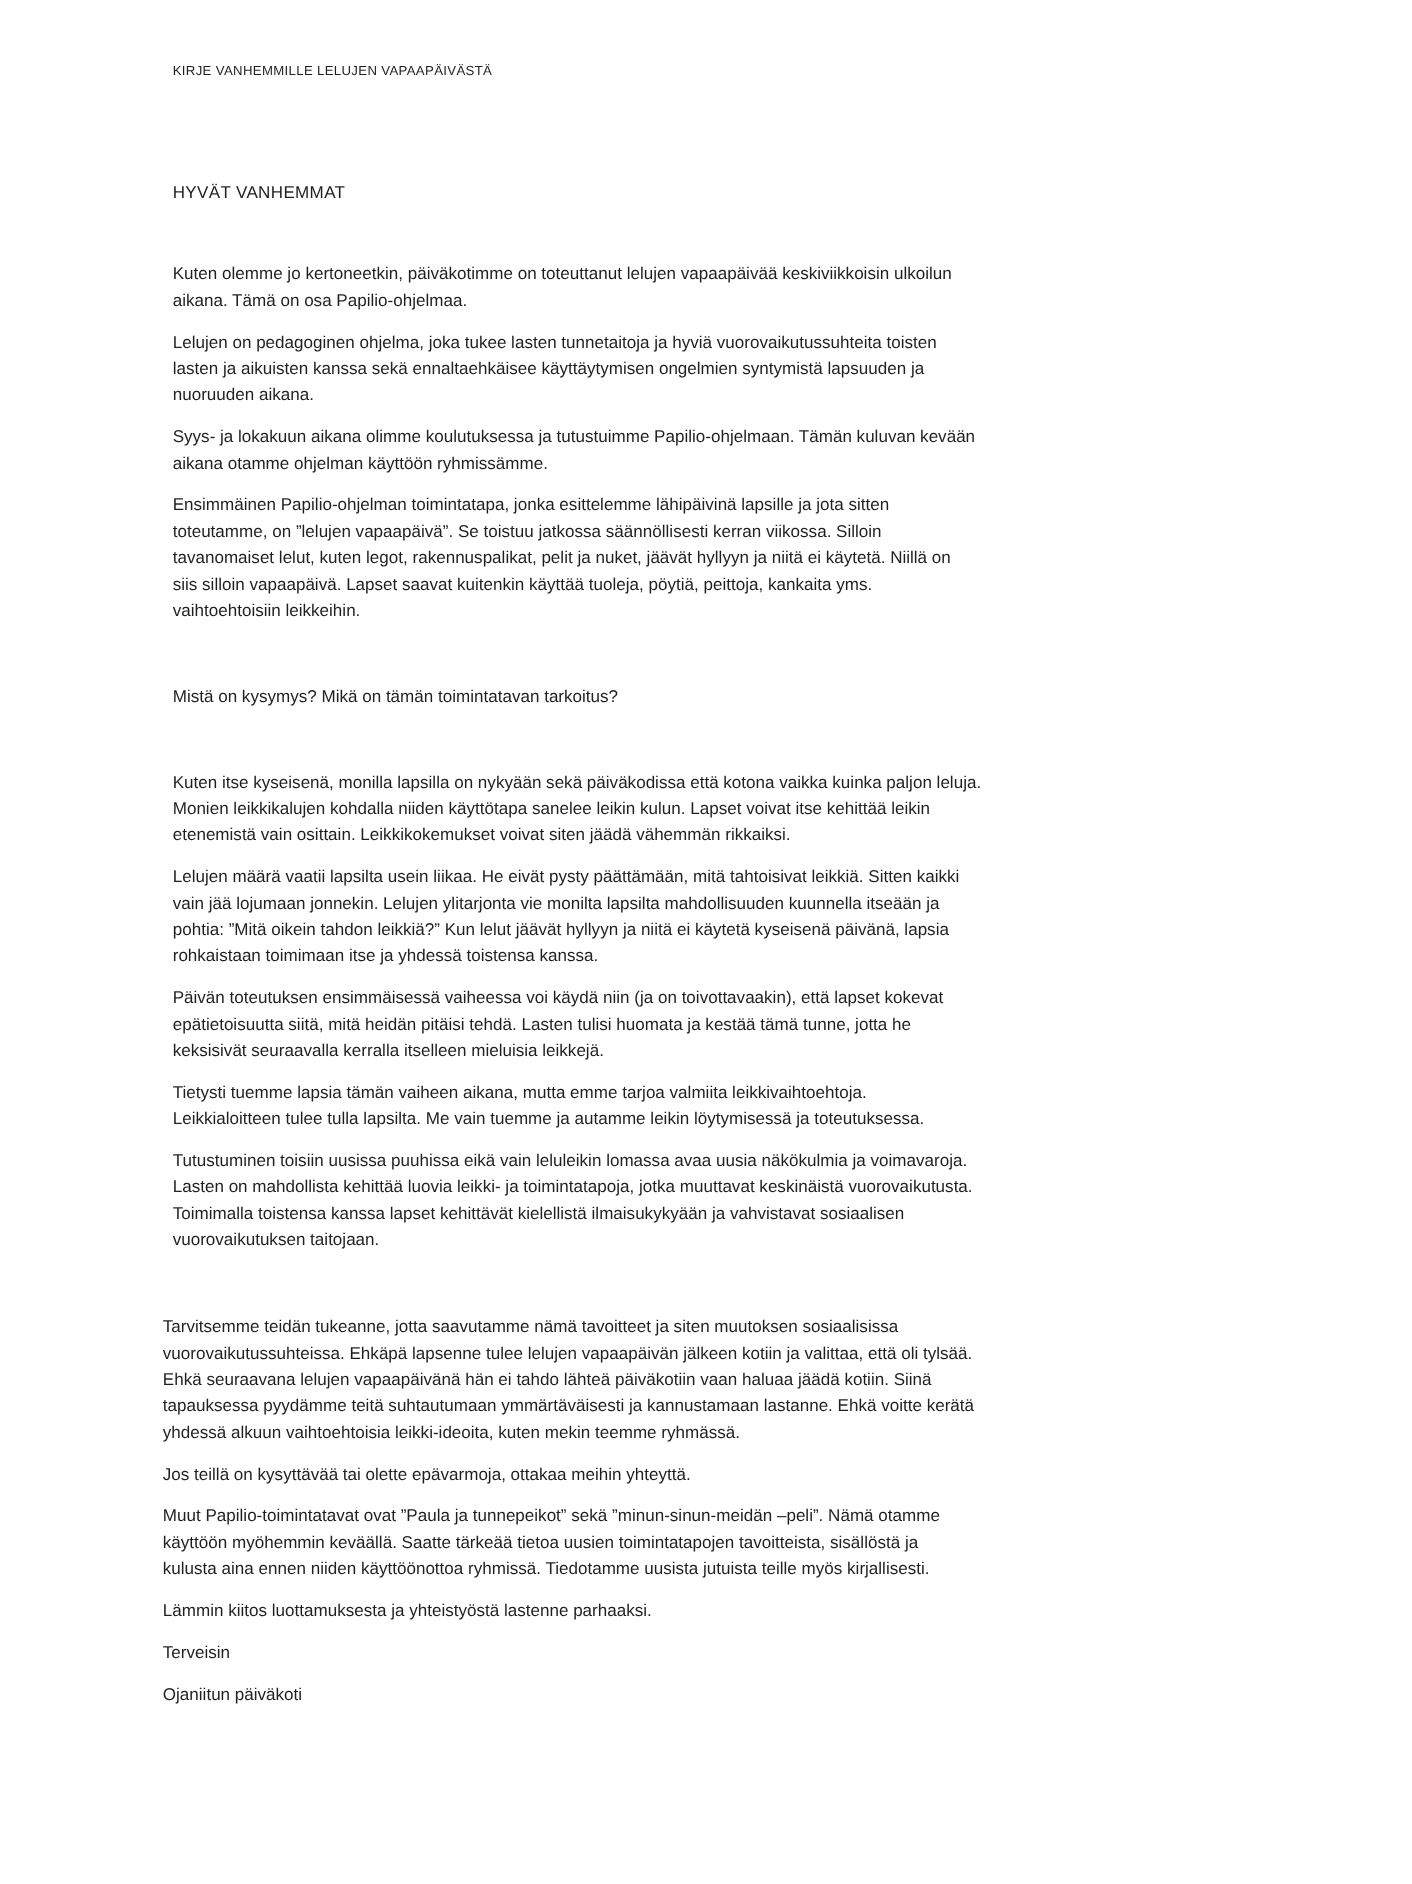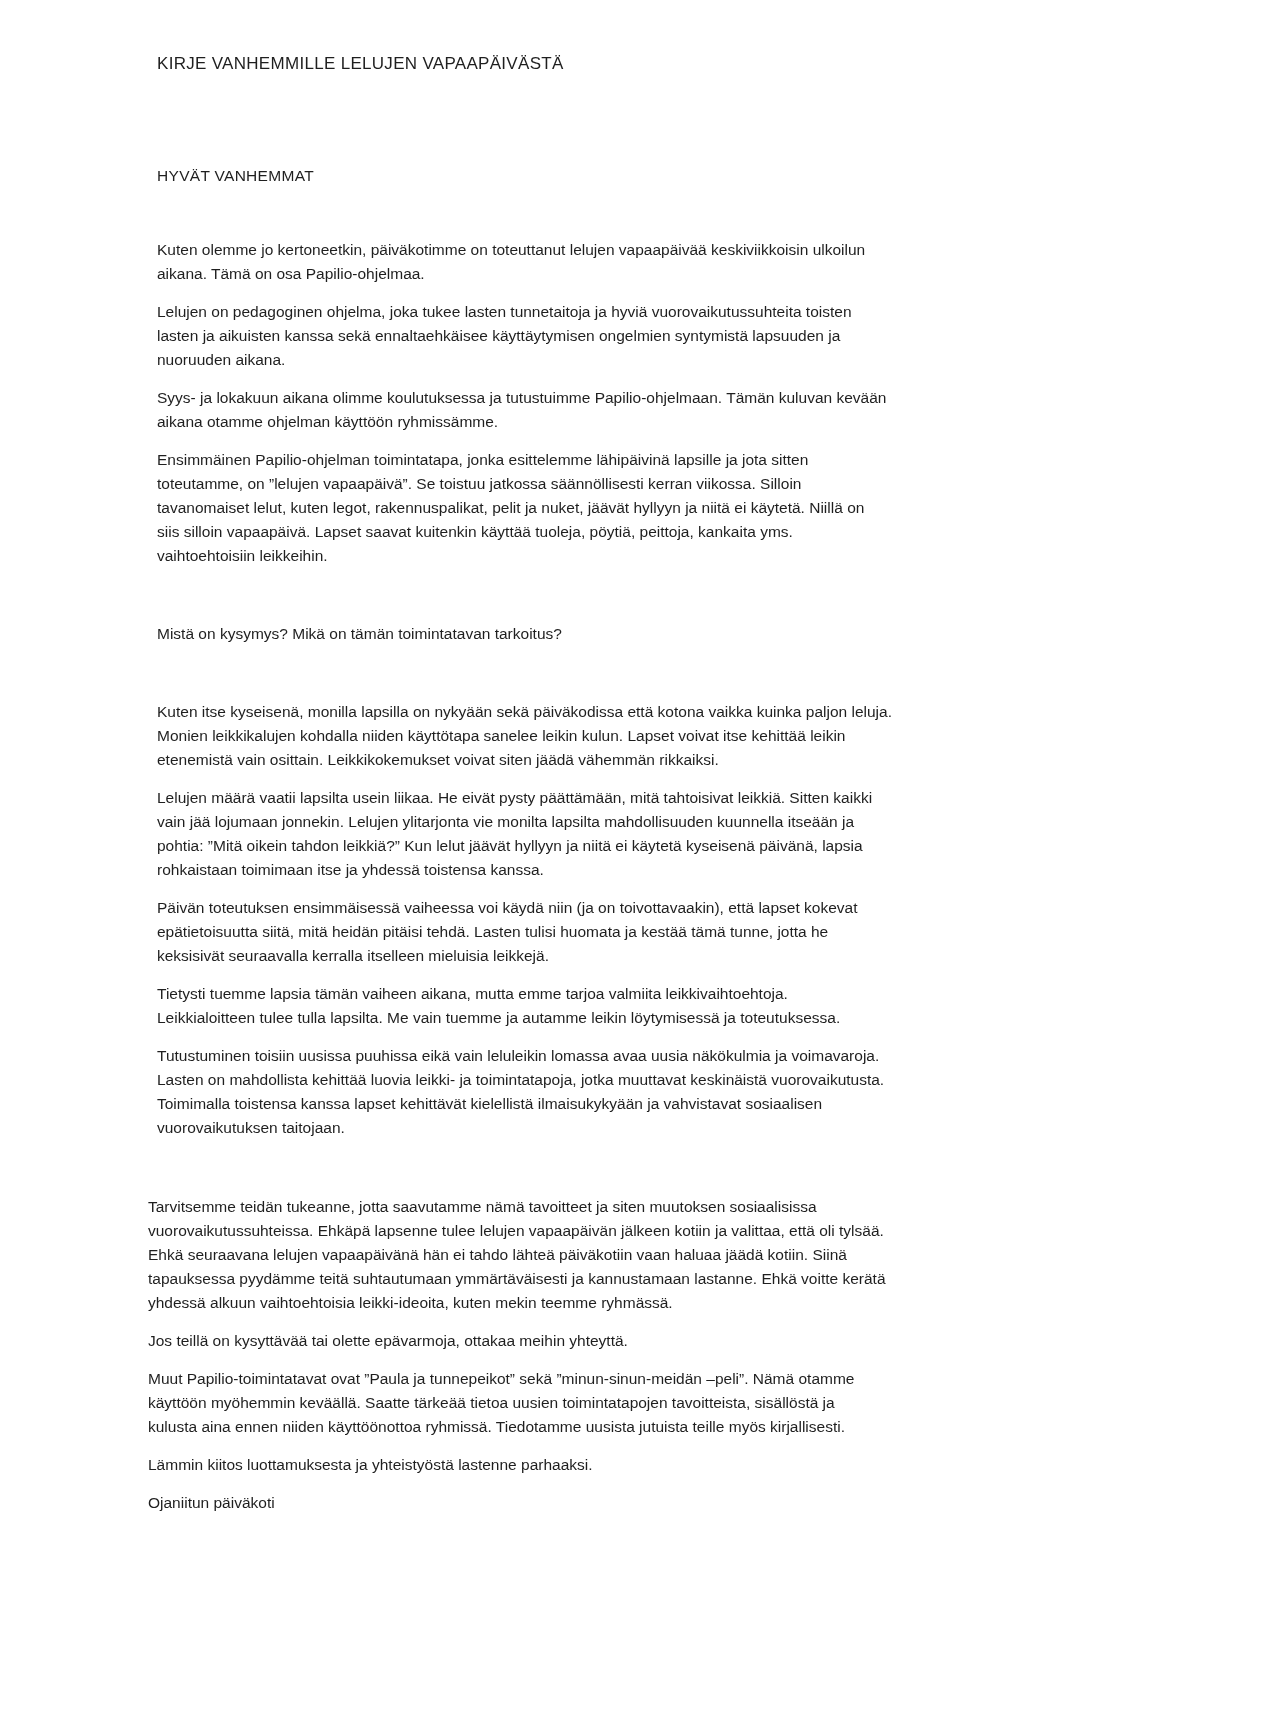--- a/index.html
+++ b/index.html
@@ -22,21 +22,21 @@
     background: #ffffff;
     box-sizing: border-box;
     padding: 52px 0 0 157px;
   }
   .content {
     width: 900px;
     font-size: 15.5px;
     line-height: 24px;
   }
   .doc-title {
-    font-size: 17px;
+    font-size: 12px;
     line-height: 24px;
     letter-spacing: 0.3px;
     margin: 0 0 88px 0;
     white-space: pre-line;
   }
   .salutation {
     font-size: 15.5px;
     line-height: 24px;
     letter-spacing: 0.3px;
     margin: 0 0 50px 0;
@@ -113,17 +113,18 @@
 Ehkä seuraavana lelujen vapaapäivänä hän ei tahdo lähteä päiväkotiin vaan haluaa jäädä kotiin. Siinä
 tapauksessa pyydämme teitä suhtautumaan ymmärtäväisesti ja kannustamaan lastanne. Ehkä voitte kerätä
 yhdessä alkuun vaihtoehtoisia leikki-ideoita, kuten mekin teemme ryhmässä.</p>
       <p class="para">Jos teillä on kysyttävää tai olette epävarmoja, ottakaa meihin yhteyttä.</p>
       <p class="para">Muut Papilio-toimintatavat ovat ”Paula ja tunnepeikot” sekä ”minun-sinun-meidän –peli”. Nämä otamme
 käyttöön myöhemmin keväällä. Saatte tärkeää tietoa uusien toimintatapojen tavoitteista, sisällöstä ja
 kulusta aina ennen niiden käyttöönottoa ryhmissä. Tiedotamme uusista jutuista teille myös kirjallisesti.</p>
 
       <p class="para thanks">Lämmin kiitos luottamuksesta ja yhteistyöstä lastenne parhaaksi.</p>
 
+      <p class="para signoff">Terveisin</p>
       <p class="para signature">Ojaniitun päiväkoti</p>
     </div>
 
   </div>
 </div>
 
 </body></html>

